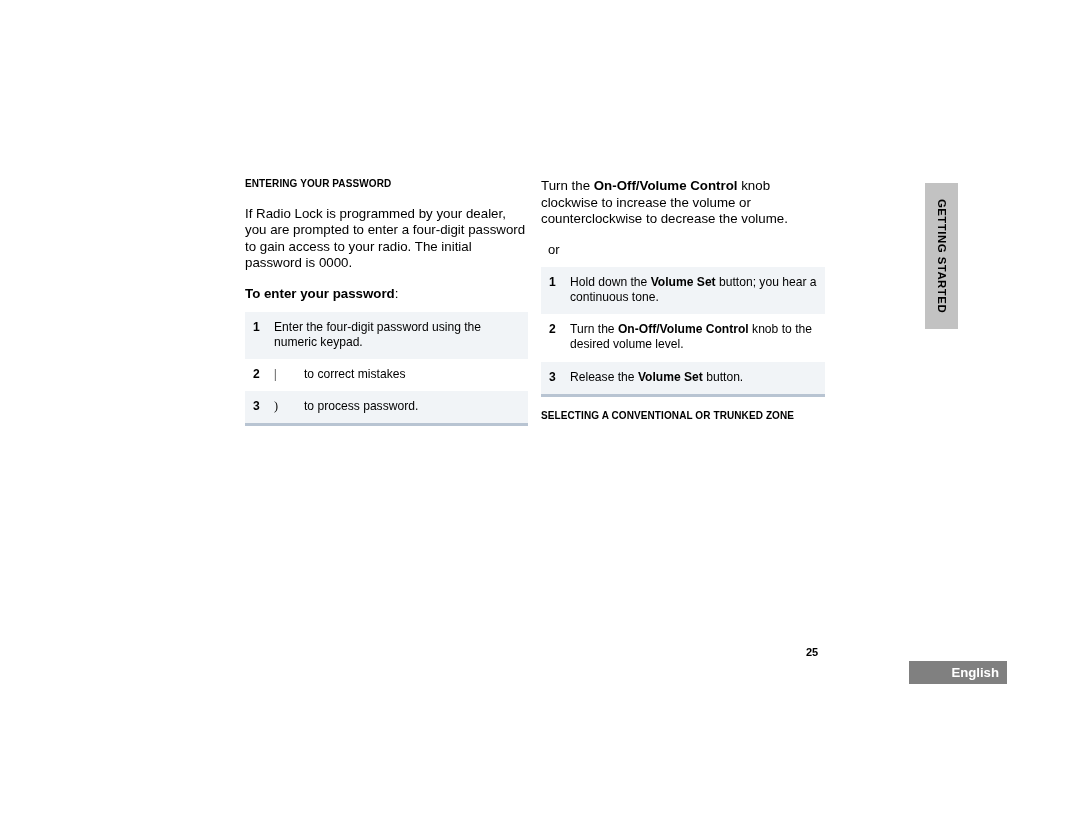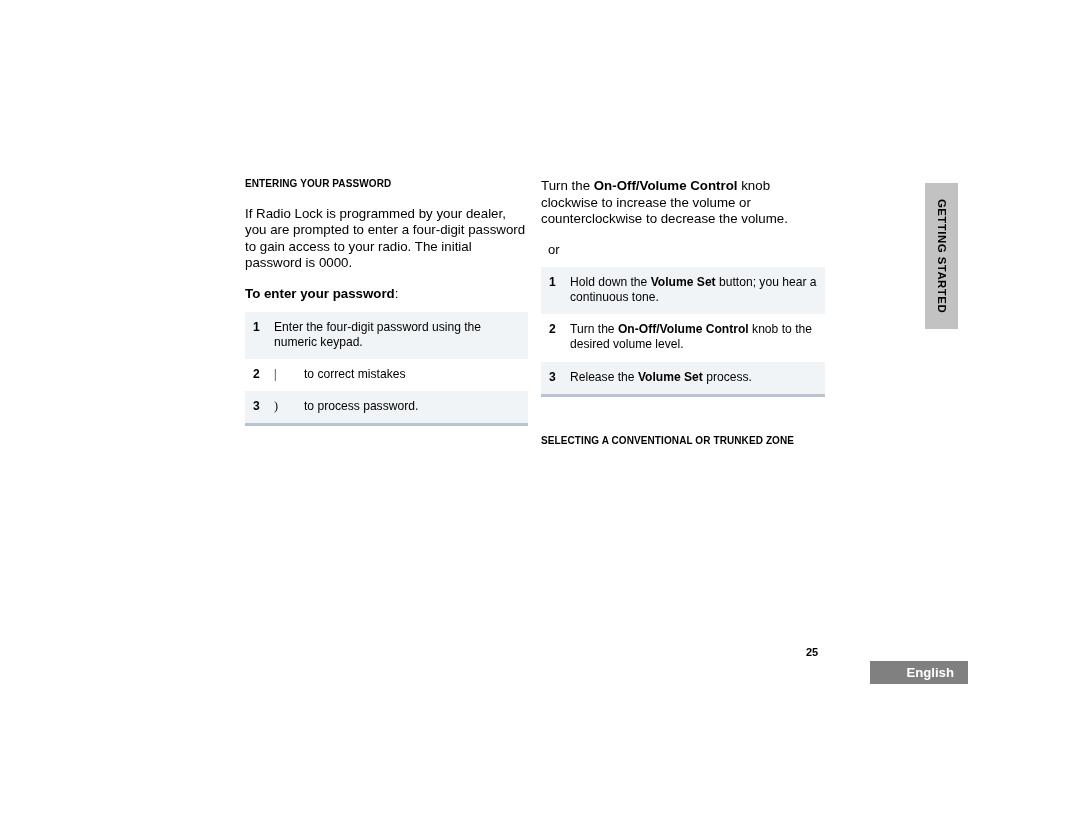--- a/index.html
+++ b/index.html
@@ -120,32 +120,32 @@
   
   .page-number {
     position: absolute;
     left: 806px;
     top: 646px;
     font-size: 11px;
     font-weight: bold;
   }
   .lang-badge {
     position: absolute;
-    left: 870px;
+    left: 909px;
     top: 661px;
     width: 98px;
     height: 23px;
     background: #808080;
     color: #ffffff;
     font-size: 13.2px;
     font-weight: bold;
     display: flex;
     align-items: center;
     justify-content: flex-end;
-    padding-right: 14px;
+    padding-right: 8px;
     box-sizing: border-box;
   }
 </style>
 </head>
 <body>
 
 <div class="page">
 
   <div class="col col-left">
     <h2 class="section-title">ENTERING YOUR PASSWORD</h2>
@@ -182,25 +182,25 @@
       <li class="shade">
         <span class="step-num">1</span>
         <span class="step-body"><span>Hold down the </span><b>Volume Set</b><span> button; you hear a continuous tone.</span></span>
       </li>
       <li class="plain">
         <span class="step-num">2</span>
         <span class="step-body"><span>Turn the </span><b>On-Off/Volume Control</b><span> knob to the desired volume level.</span></span>
       </li>
       <li class="shade">
         <span class="step-num">3</span>
-        <span class="step-body"><span>Release the </span><b>Volume Set</b><span> process.</span></span>
+        <span class="step-body"><span>Release the </span><b>Volume Set</b><span> button.</span></span>
       </li>
     </ol>
 
-    <h2 class="section-title" style="margin-top:38px;">SELECTING A CONVENTIONAL OR TRUNKED ZONE</h2>
+    <h2 class="section-title" style="margin-top:13px;">SELECTING A CONVENTIONAL OR TRUNKED ZONE</h2>
 
   </div>
 
   <div class="side-tab">
     <span>GETTING STARTED</span>
   </div>
 
   <div class="page-number">25</div>
 
   <div class="lang-badge">

